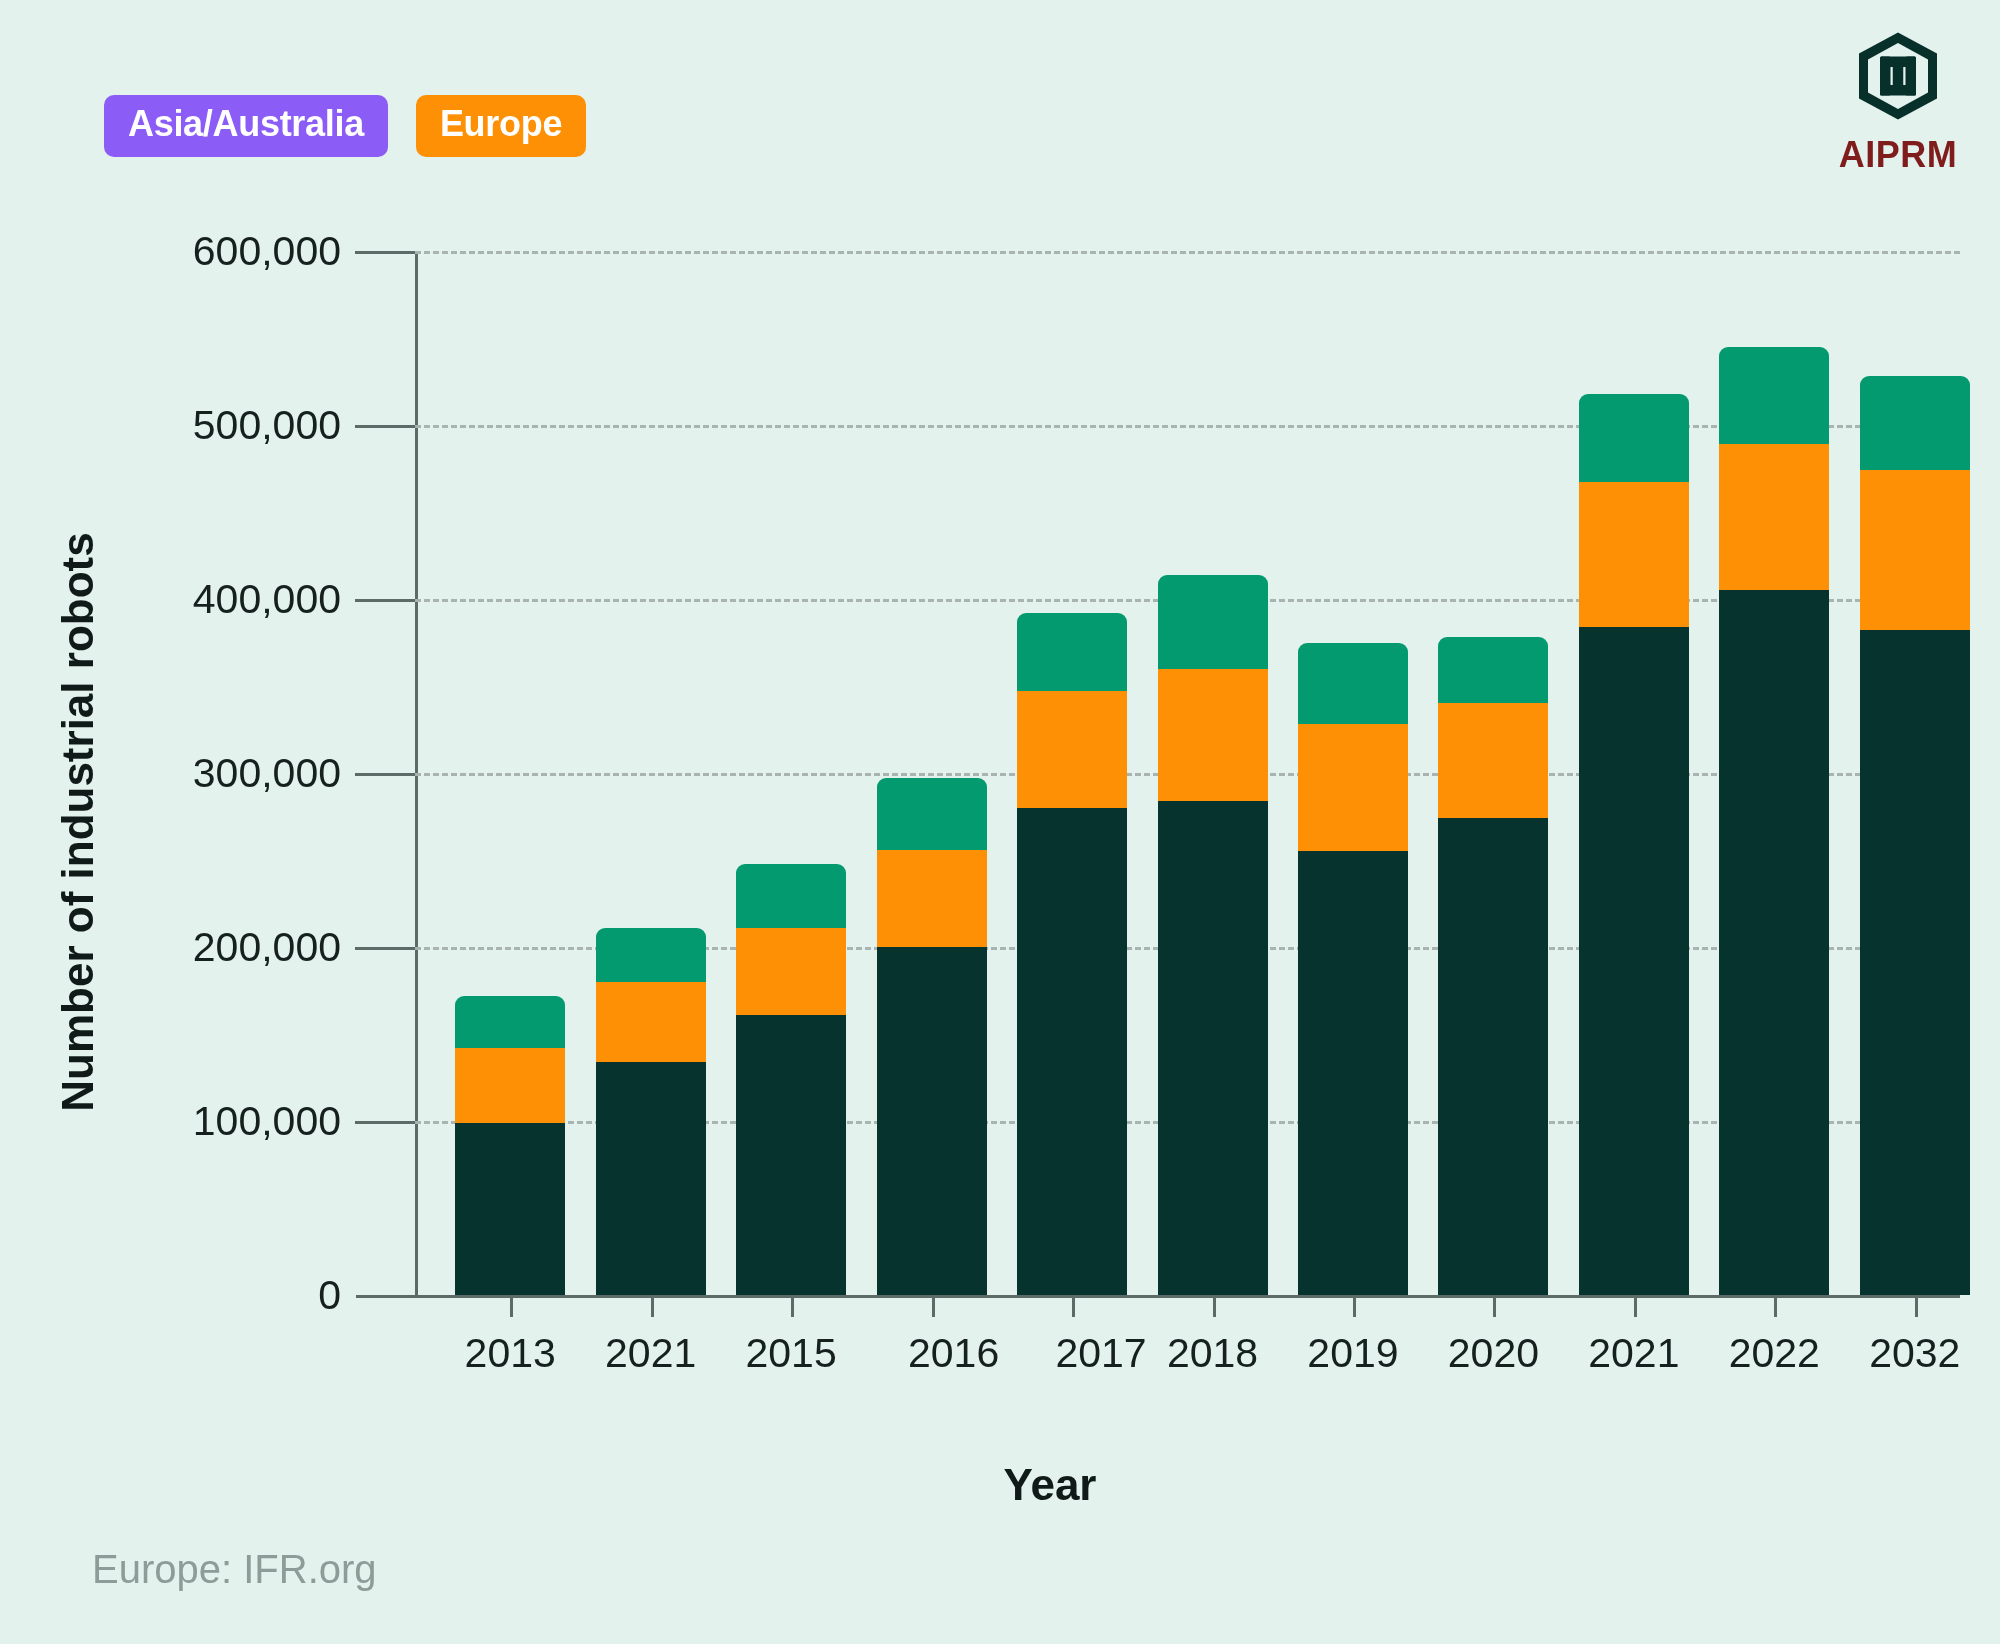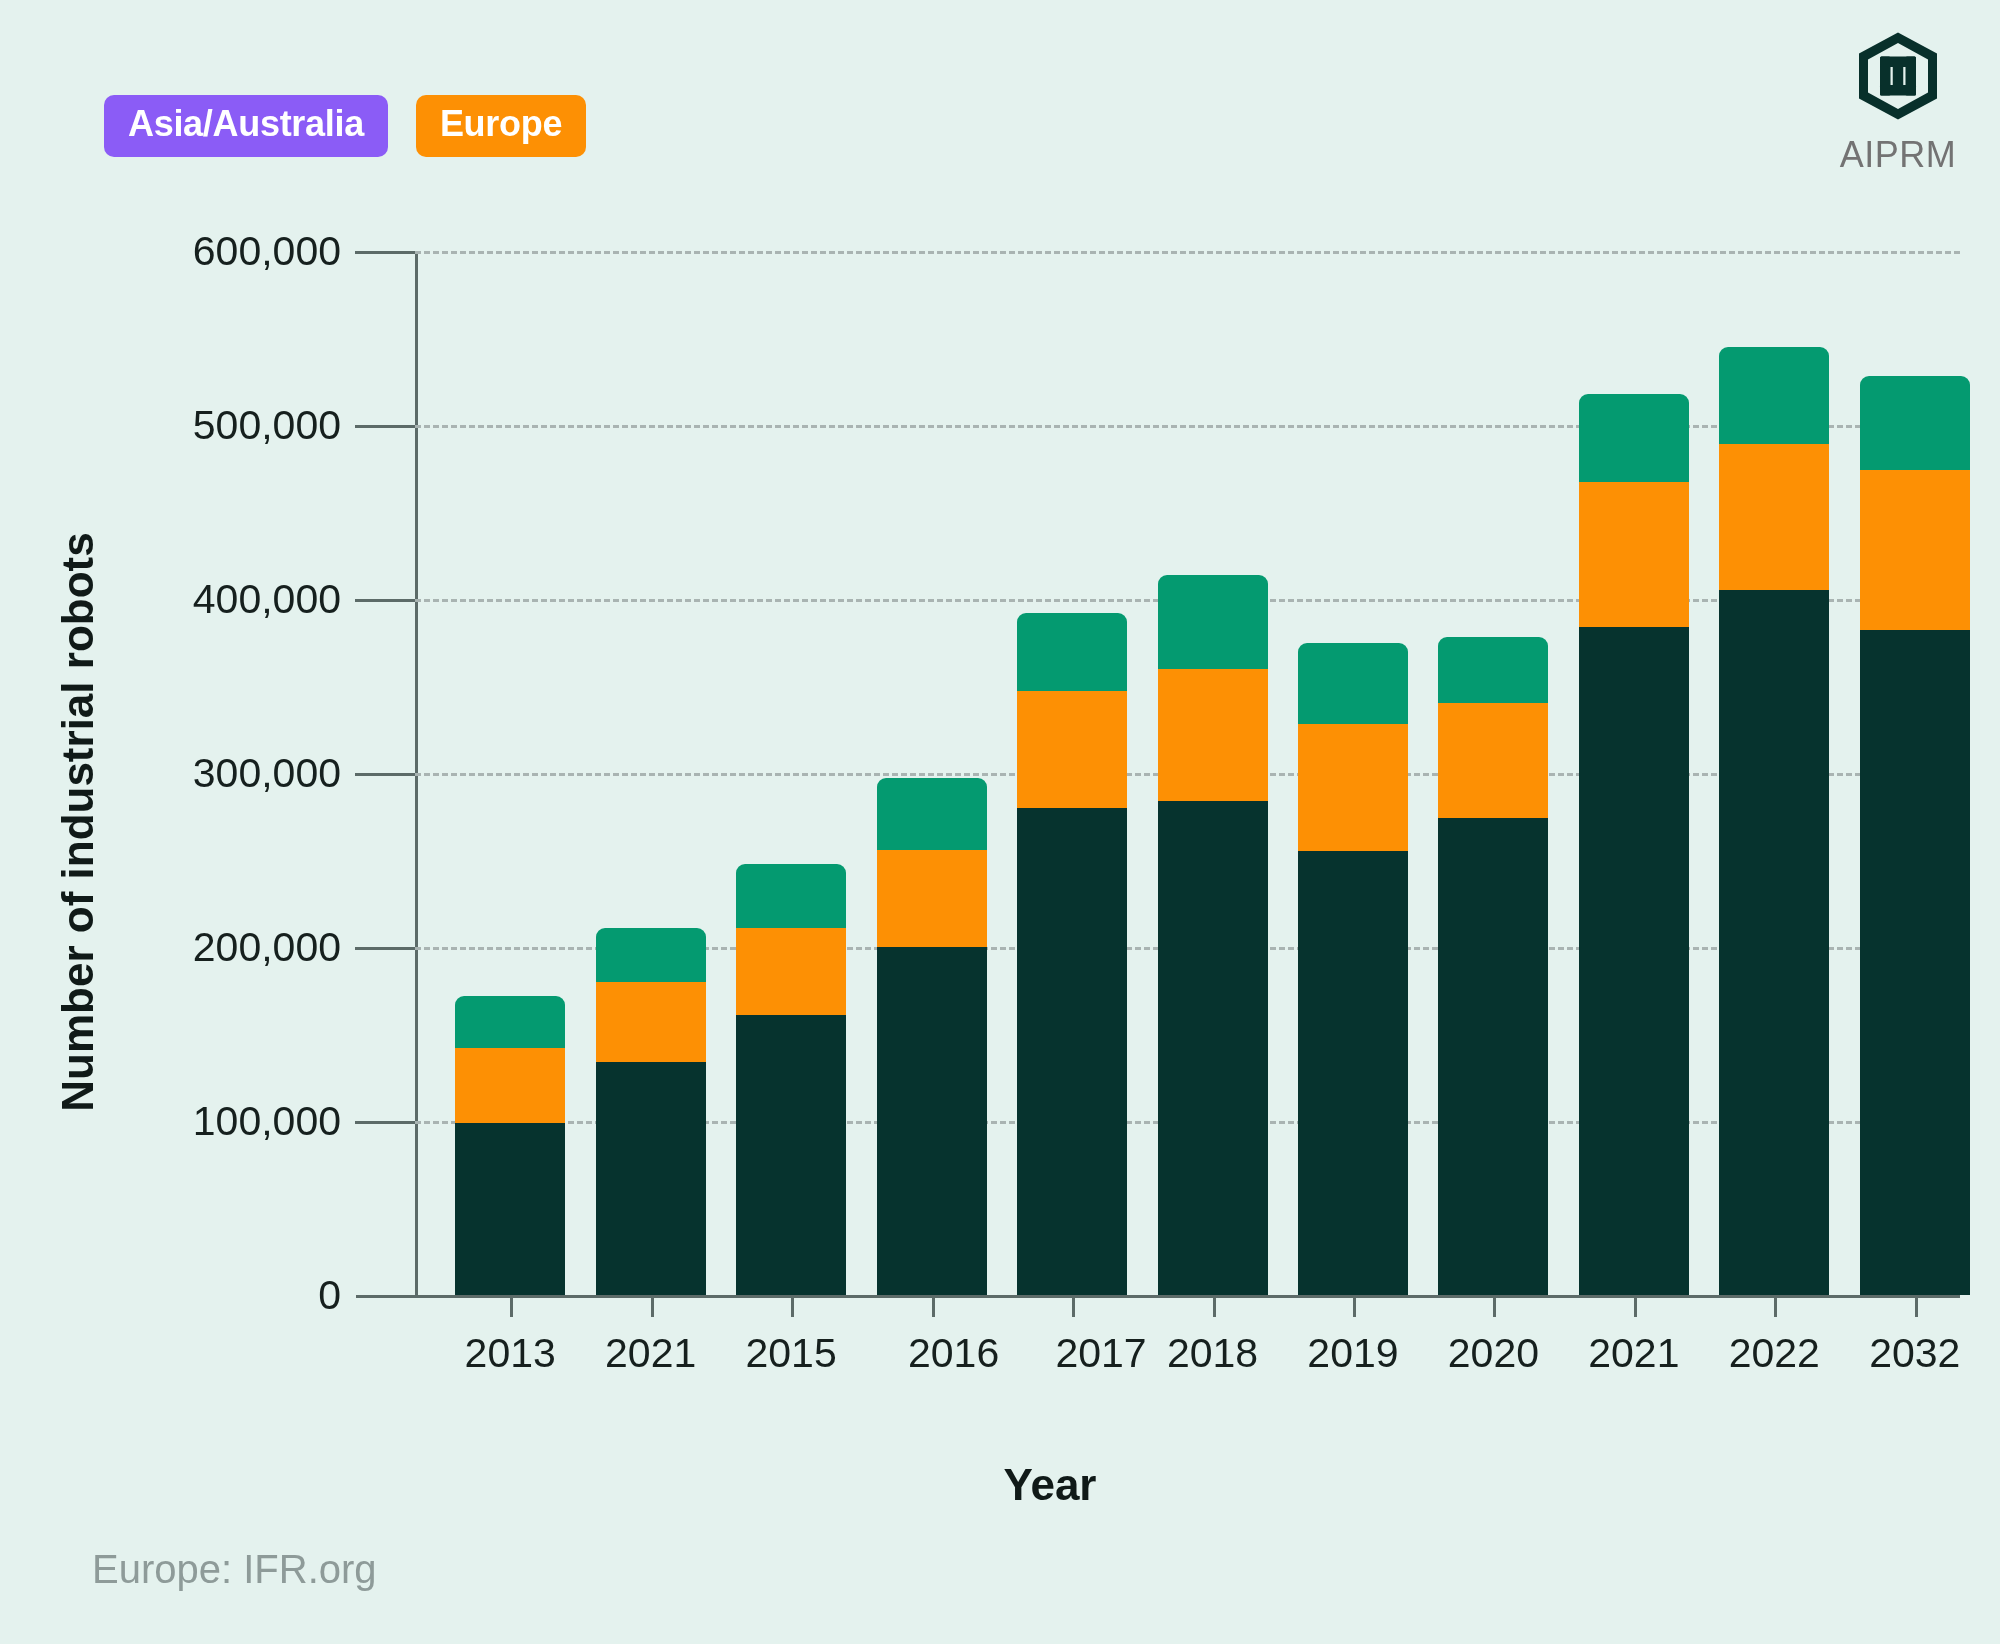--- a/index.html
+++ b/index.html
@@ -36,22 +36,22 @@
     position:absolute;
     right:42px; top:28px;
     width:120px;
     display:flex;
     flex-direction:column;
     align-items:center;
     gap:6px;
   }
   #brand .wordmark {
     font-size:36px;
-    font-weight:normal;
-    color:#737373;
+    font-weight:bold;
+    color:#7f1d1d;
     letter-spacing:0.5px;
   }
 
   
   #chart {
     position:absolute;
     left:0; top:0;
     width:2000px; height:1644px;
   }
 

